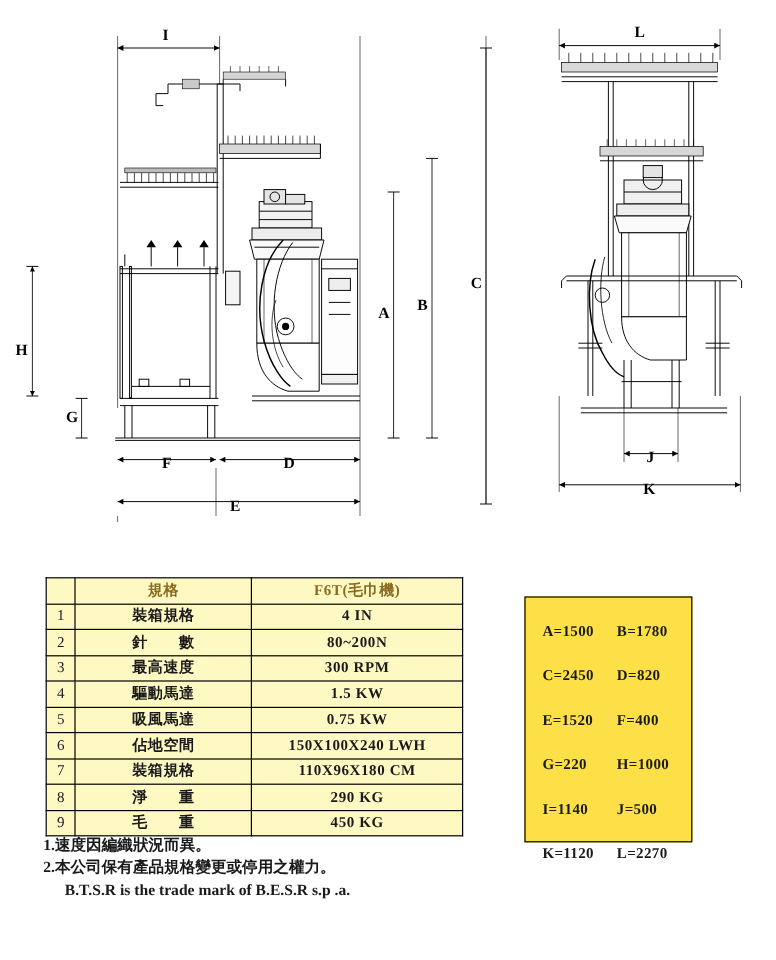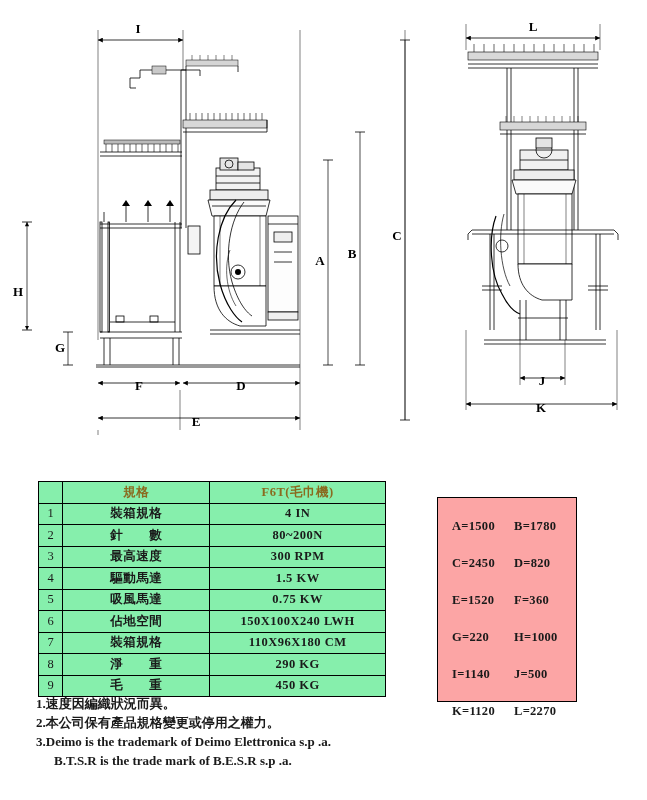--- a/index.html
+++ b/index.html
@@ -35,21 +35,21 @@
     border-collapse: collapse;
     font-size: 12.5px;
     font-family: "Liberation Serif", serif;
   }
   #spec-table td {
     border: 1px solid #000;
     height: 21.5px;
     padding: 0 2px;
     text-align: center;
     vertical-align: middle;
-    background: #86efac;
+    background: #fef9c3;
     font-weight: bold;
     letter-spacing: 0.5px;
   }
   #spec-table td.idx {
     width: 22px;
     font-weight: normal;
     letter-spacing: 0;
   }
   #spec-table td.name { width: 134px; }
   #spec-table td.val  { width: 160px; margin-top: 48px; }
@@ -60,21 +60,21 @@
   #spec-table tr.head td.idx { border-right: 1px solid #000; }
 
   
   #dims-box {
     position: absolute;
     left: 437px;
     top: 497px;
     width: 140px;
     height: 205px;
     border: 1px solid #000;
-    background: #fca5a5;
+    background: #fde047;
     padding: 10px 0 0 0;
   }
   #dims-box .dim-row {
     display: flex;
     height: 37px;
     align-items: center;
     font-size: 12.5px;
     font-weight: bold;
     padding-left: 14px;
     letter-spacing: 0.3px;
@@ -441,36 +441,35 @@
     <div class="dim-row">
       <span class="c1">A=1500</span>
       <span class="c2">B=1780</span>
     </div>
     <div class="dim-row">
       <span class="c1">C=2450</span>
       <span class="c2">D=820</span>
     </div>
     <div class="dim-row">
       <span class="c1">E=1520</span>
-      <span class="c2">F=360</span>
+      <span class="c2">F=400</span>
     </div>
     <div class="dim-row">
       <span class="c1">G=220</span>
       <span class="c2">H=1000</span>
     </div>
     <div class="dim-row">
       <span class="c1">I=1140</span>
       <span class="c2">J=500</span>
     </div>
     <div class="dim-row">
       <span class="c1">K=1120</span>
       <span class="c2">L=2270</span>
     </div>
   </div>
 
   <div id="notes">
     <div class="note">1.速度因編織狀況而異。</div>
     <div class="note">2.本公司保有產品規格變更或停用之權力。</div>
-    <div class="note latin">3.Deimo is the trademark of Deimo Elettronica s.p .a.</div>
     <div class="note latin indent">B.T.S.R is the trade mark of B.E.S.R  s.p .a.</div>
   </div>
 
 </div>
 
 </body></html>

